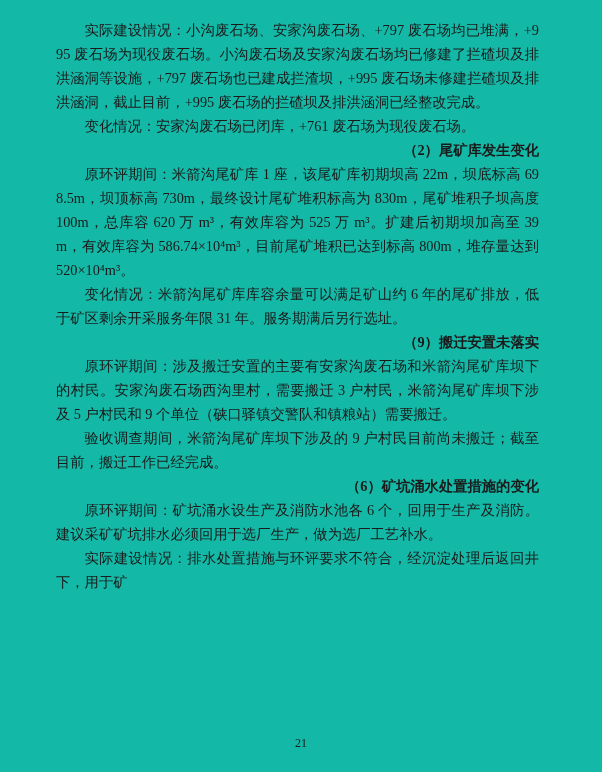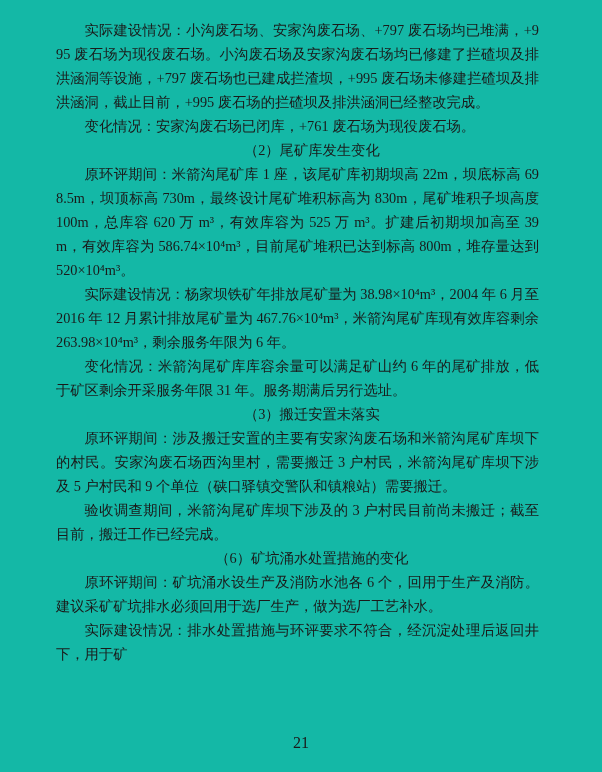--- a/index.html
+++ b/index.html
@@ -25,48 +25,47 @@
     line-height: 24px;
     text-align: justify;
   }
   .body-text p {
     margin: 0;
     padding: 0;
     text-indent: 2em;
     word-break: break-all;
   }
   .body-text p.heading {
-    font-weight: normal;
-    text-align: center;
+    font-weight: bold;
+    text-align: right;
   }
   .footer {
     position: absolute;
     left: 0;
     right: 0;
     top: 736px;
     text-align: center;
-    font-size: 16px;
+    font-size: 12px;
     line-height: 14px;
     color: #1a1a1a;
   }
 </style>
 </head>
 <body>
 
 <div class="page">
   <div class="body-text" id="page-body">
       <p class="body">实际建设情况：小沟废石场、安家沟废石场、+797 废石场均已堆满，+995 废石场为现役废石场。小沟废石场及安家沟废石场均已修建了拦碴坝及排洪涵洞等设施，+797 废石场也已建成拦渣坝，+995 废石场未修建拦碴坝及排洪涵洞，截止目前，+995 废石场的拦碴坝及排洪涵洞已经整改完成。</p>
       <p class="body">变化情况：安家沟废石场已闭库，+761 废石场为现役废石场。</p>
       <p class="heading">（2）尾矿库发生变化</p>
       <p class="body">原环评期间：米箭沟尾矿库 1 座，该尾矿库初期坝高 22m，坝底标高 698.5m，坝顶标高 730m，最终设计尾矿堆积标高为 830m，尾矿堆积子坝高度 100m，总库容 620 万 m³，有效库容为 525 万 m³。扩建后初期坝加高至 39m，有效库容为 586.74×10⁴m³，目前尾矿堆积已达到标高 800m，堆存量达到 520×10⁴m³。</p>
-      <p class="body">实际建设情况：杨家坝铁矿年排放尾矿量为 38.98×10⁴m³，2004 年 6 月至 2016 年 12 月累计排放尾矿量为 467.76×10⁴m³，米箭沟尾矿库现有效库容剩余 263.98×10⁴m³，剩余服务年限为 6 年。</p>
       <p class="body">变化情况：米箭沟尾矿库库容余量可以满足矿山约 6 年的尾矿排放，低于矿区剩余开采服务年限 31 年。服务期满后另行选址。</p>
-      <p class="heading">（3）搬迁安置未落实</p>
+      <p class="heading">（9）搬迁安置未落实</p>
       <p class="body">原环评期间：涉及搬迁安置的主要有安家沟废石场和米箭沟尾矿库坝下的村民。安家沟废石场西沟里村，需要搬迁 3 户村民，米箭沟尾矿库坝下涉及 5 户村民和 9 个单位（硖口驿镇交警队和镇粮站）需要搬迁。</p>
-      <p class="body">验收调查期间，米箭沟尾矿库坝下涉及的 3 户村民目前尚未搬迁；截至目前，搬迁工作已经完成。</p>
+      <p class="body">验收调查期间，米箭沟尾矿库坝下涉及的 9 户村民目前尚未搬迁；截至目前，搬迁工作已经完成。</p>
       <p class="heading">（6）矿坑涌水处置措施的变化</p>
       <p class="body">原环评期间：矿坑涌水设生产及消防水池各 6 个，回用于生产及消防。建议采矿矿坑排水必须回用于选厂生产，做为选厂工艺补水。</p>
       <p class="body">实际建设情况：排水处置措施与环评要求不符合，经沉淀处理后返回井下，用于矿</p>
     </div>
   <div class="footer">
     <span>21</span>
   </div>
 </div>
 
 </body></html>

